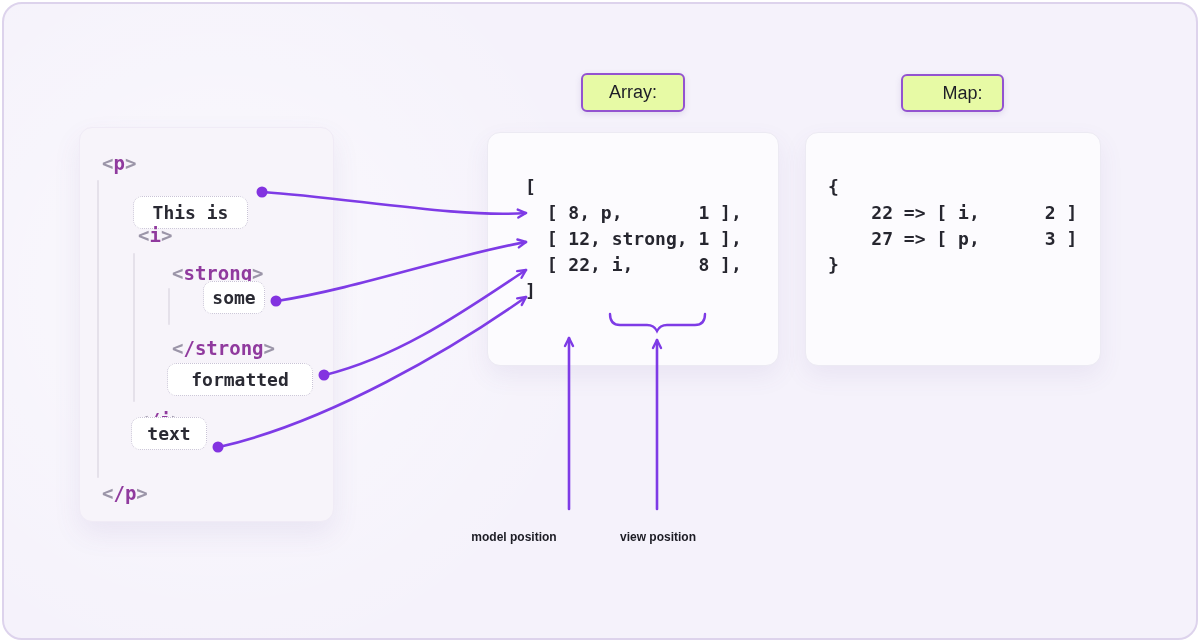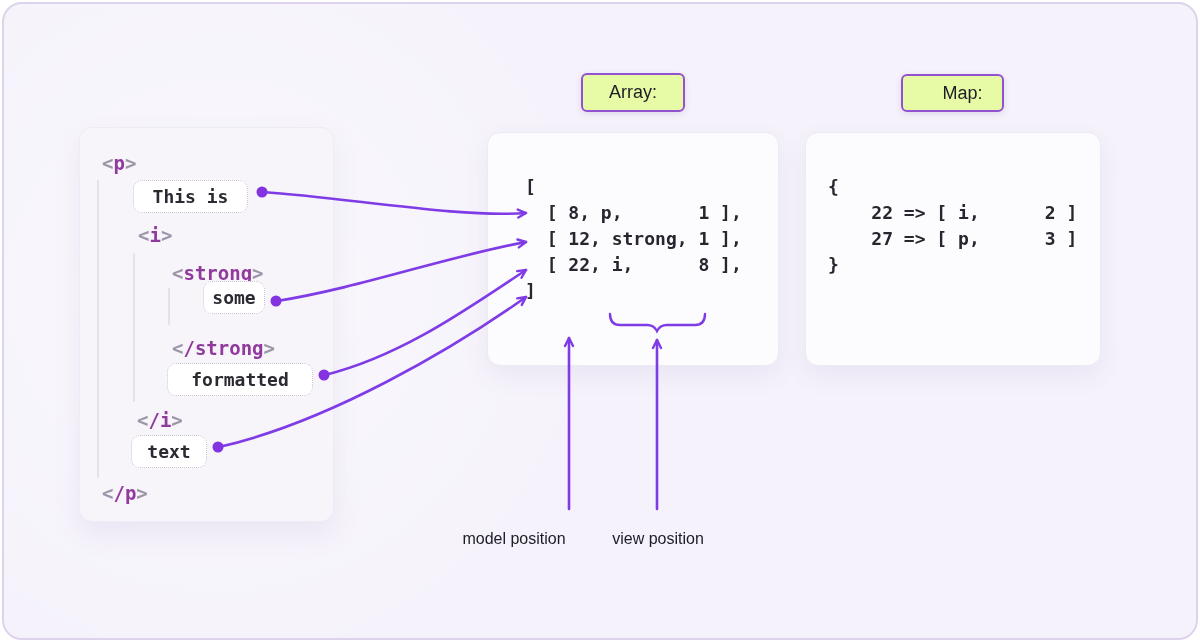--- a/index.html
+++ b/index.html
@@ -23,58 +23,58 @@
             border-radius:9px;box-sizing:border-box;display:flex;align-items:center;
             justify-content:center;font-family:"DejaVu Sans Mono",monospace;
             font-size:18px;font-weight:600;color:#2a2a33;}
   .guide{position:absolute;width:2px;background:#e5e1ea;border-radius:1px;}
   .code-block{position:absolute;font-family:"DejaVu Sans Mono",monospace;
               font-size:18px;font-weight:600;color:#26262f;}
   .code-block .ln{white-space:pre;height:26px;line-height:26px;}
   .badge{position:absolute;background:#e7faa5;border:2px solid #9353d0;border-radius:6px;
          box-sizing:border-box;display:flex;align-items:center;justify-content:center;
          font-size:18px;font-weight:500;color:#1d1d26;box-shadow:0 2px 6px rgba(96,76,150,.15);}
-  .pos-label{position:absolute;transform:translateX(-50%);font-size:16px;
-             font-weight:400;color:#1c1c24;white-space:nowrap;}
+  .pos-label{position:absolute;transform:translateX(-50%);font-size:12px;
+             font-weight:700;color:#1c1c24;white-space:nowrap;}
   svg.overlay{position:absolute;left:0;top:0;pointer-events:none;}
 </style>
 </head>
 <body>
 
 <div class="stage">
   <div class="canvas">
 
     <div class="panel code-panel">
       <div class="guide" style="left:17px;top:52px;height:298px;"></div>
       <div class="guide" style="left:53px;top:125px;height:149px;"></div>
       <div class="guide" style="left:88px;top:160px;height:37px;"></div>
 
       <div class="tag-line" style="left:22px;top:25px;"><span class="ang">&lt;</span><span class="tag">p</span><span class="ang">&gt;</span></div>
 
-      <div class="node-box" style="left:53px;top:52px;width:115px;height:33px;justify-content:center;">
+      <div class="node-box" style="left:53px;top:68px;width:115px;height:33px;justify-content:center;">
           <span>This is</span>
         </div>
 
       <div class="tag-line" style="left:58px;top:97px;"><span class="ang">&lt;</span><span class="tag">i</span><span class="ang">&gt;</span></div>
 
       <div class="tag-line" style="left:92px;top:135px;"><span class="ang">&lt;</span><span class="tag">strong</span><span class="ang">&gt;</span></div>
 
       <div class="node-box" style="left:123px;top:153px;width:62px;height:33px;">
           <span>some</span>
         </div>
 
       <div class="tag-line" style="left:92px;top:210px;"><span class="ang">&lt;</span><span class="tag">/strong</span><span class="ang">&gt;</span></div>
 
       <div class="node-box" style="left:87px;top:235px;width:146px;height:33px;">
           <span>formatted</span>
         </div>
 
       <div class="tag-line" style="left:57px;top:282px;"><span class="ang">&lt;</span><span class="tag">/i</span><span class="ang">&gt;</span></div>
 
-      <div class="node-box" style="left:51px;top:307px;width:76px;height:33px;">
+      <div class="node-box" style="left:51px;top:289px;width:76px;height:33px;">
           <span>text</span>
         </div>
 
       <div class="tag-line" style="left:22px;top:355px;"><span class="ang">&lt;</span><span class="tag">/p</span><span class="ang">&gt;</span></div>
     </div>
 
     <div class="badge" style="left:577px;top:69px;width:104px;height:39px;">
         <span>Array:</span>
       </div>
     <div class="panel card array-card">

